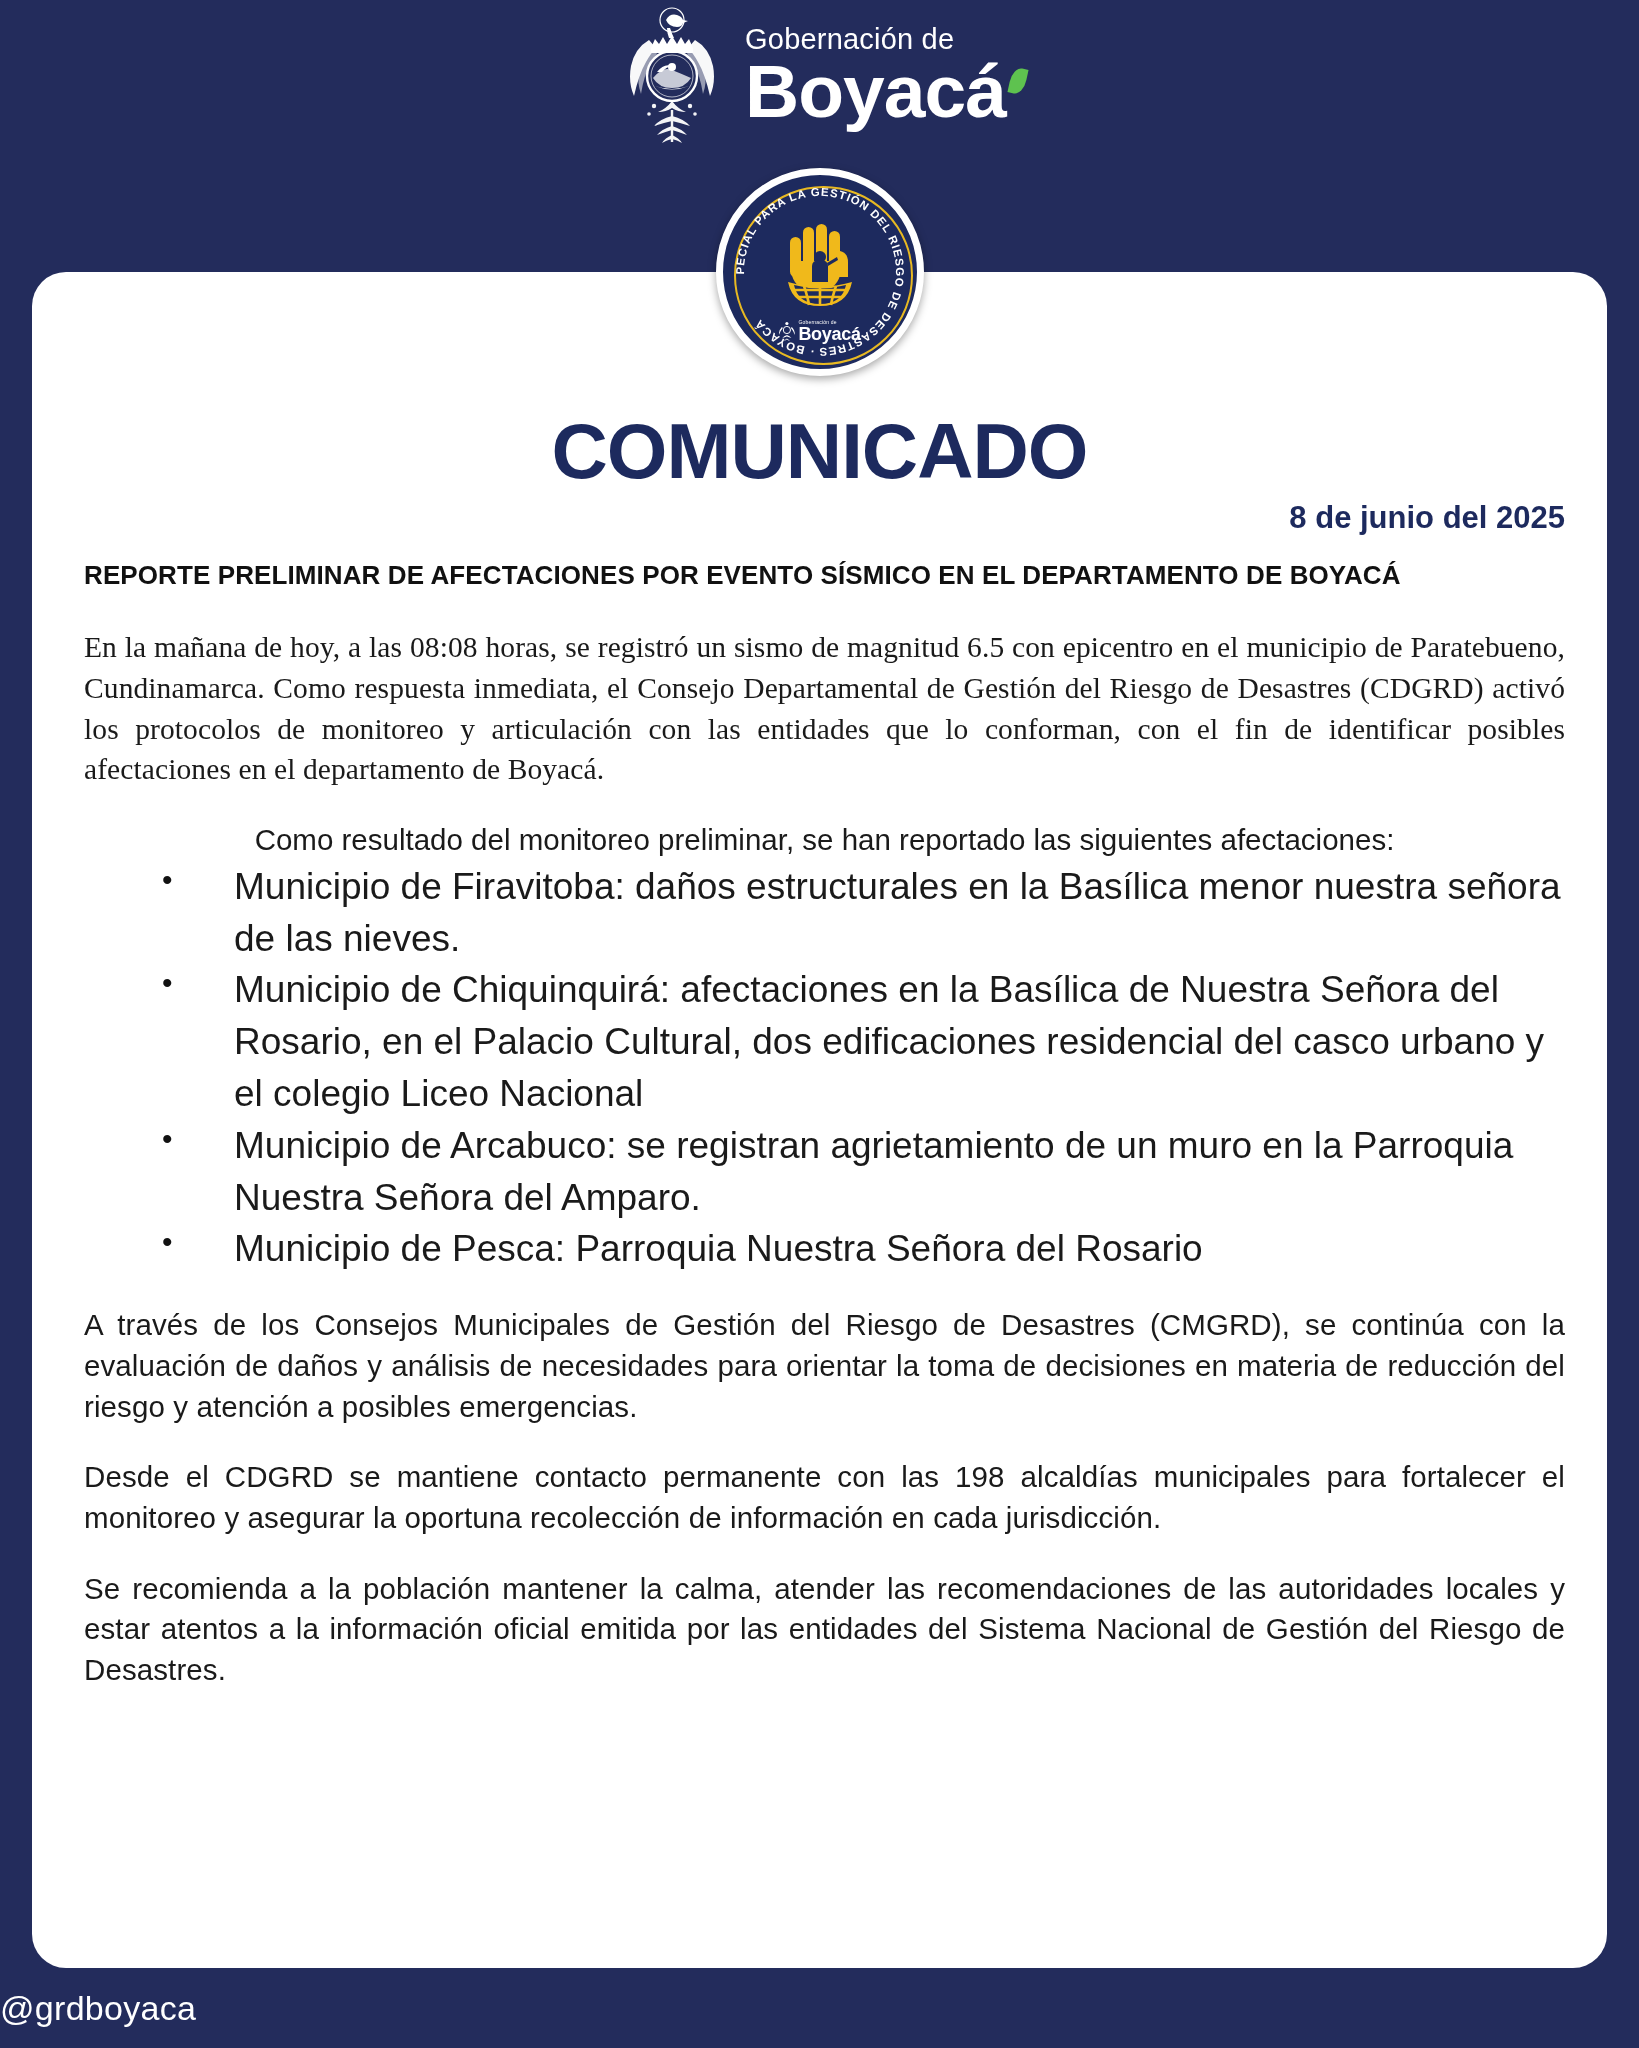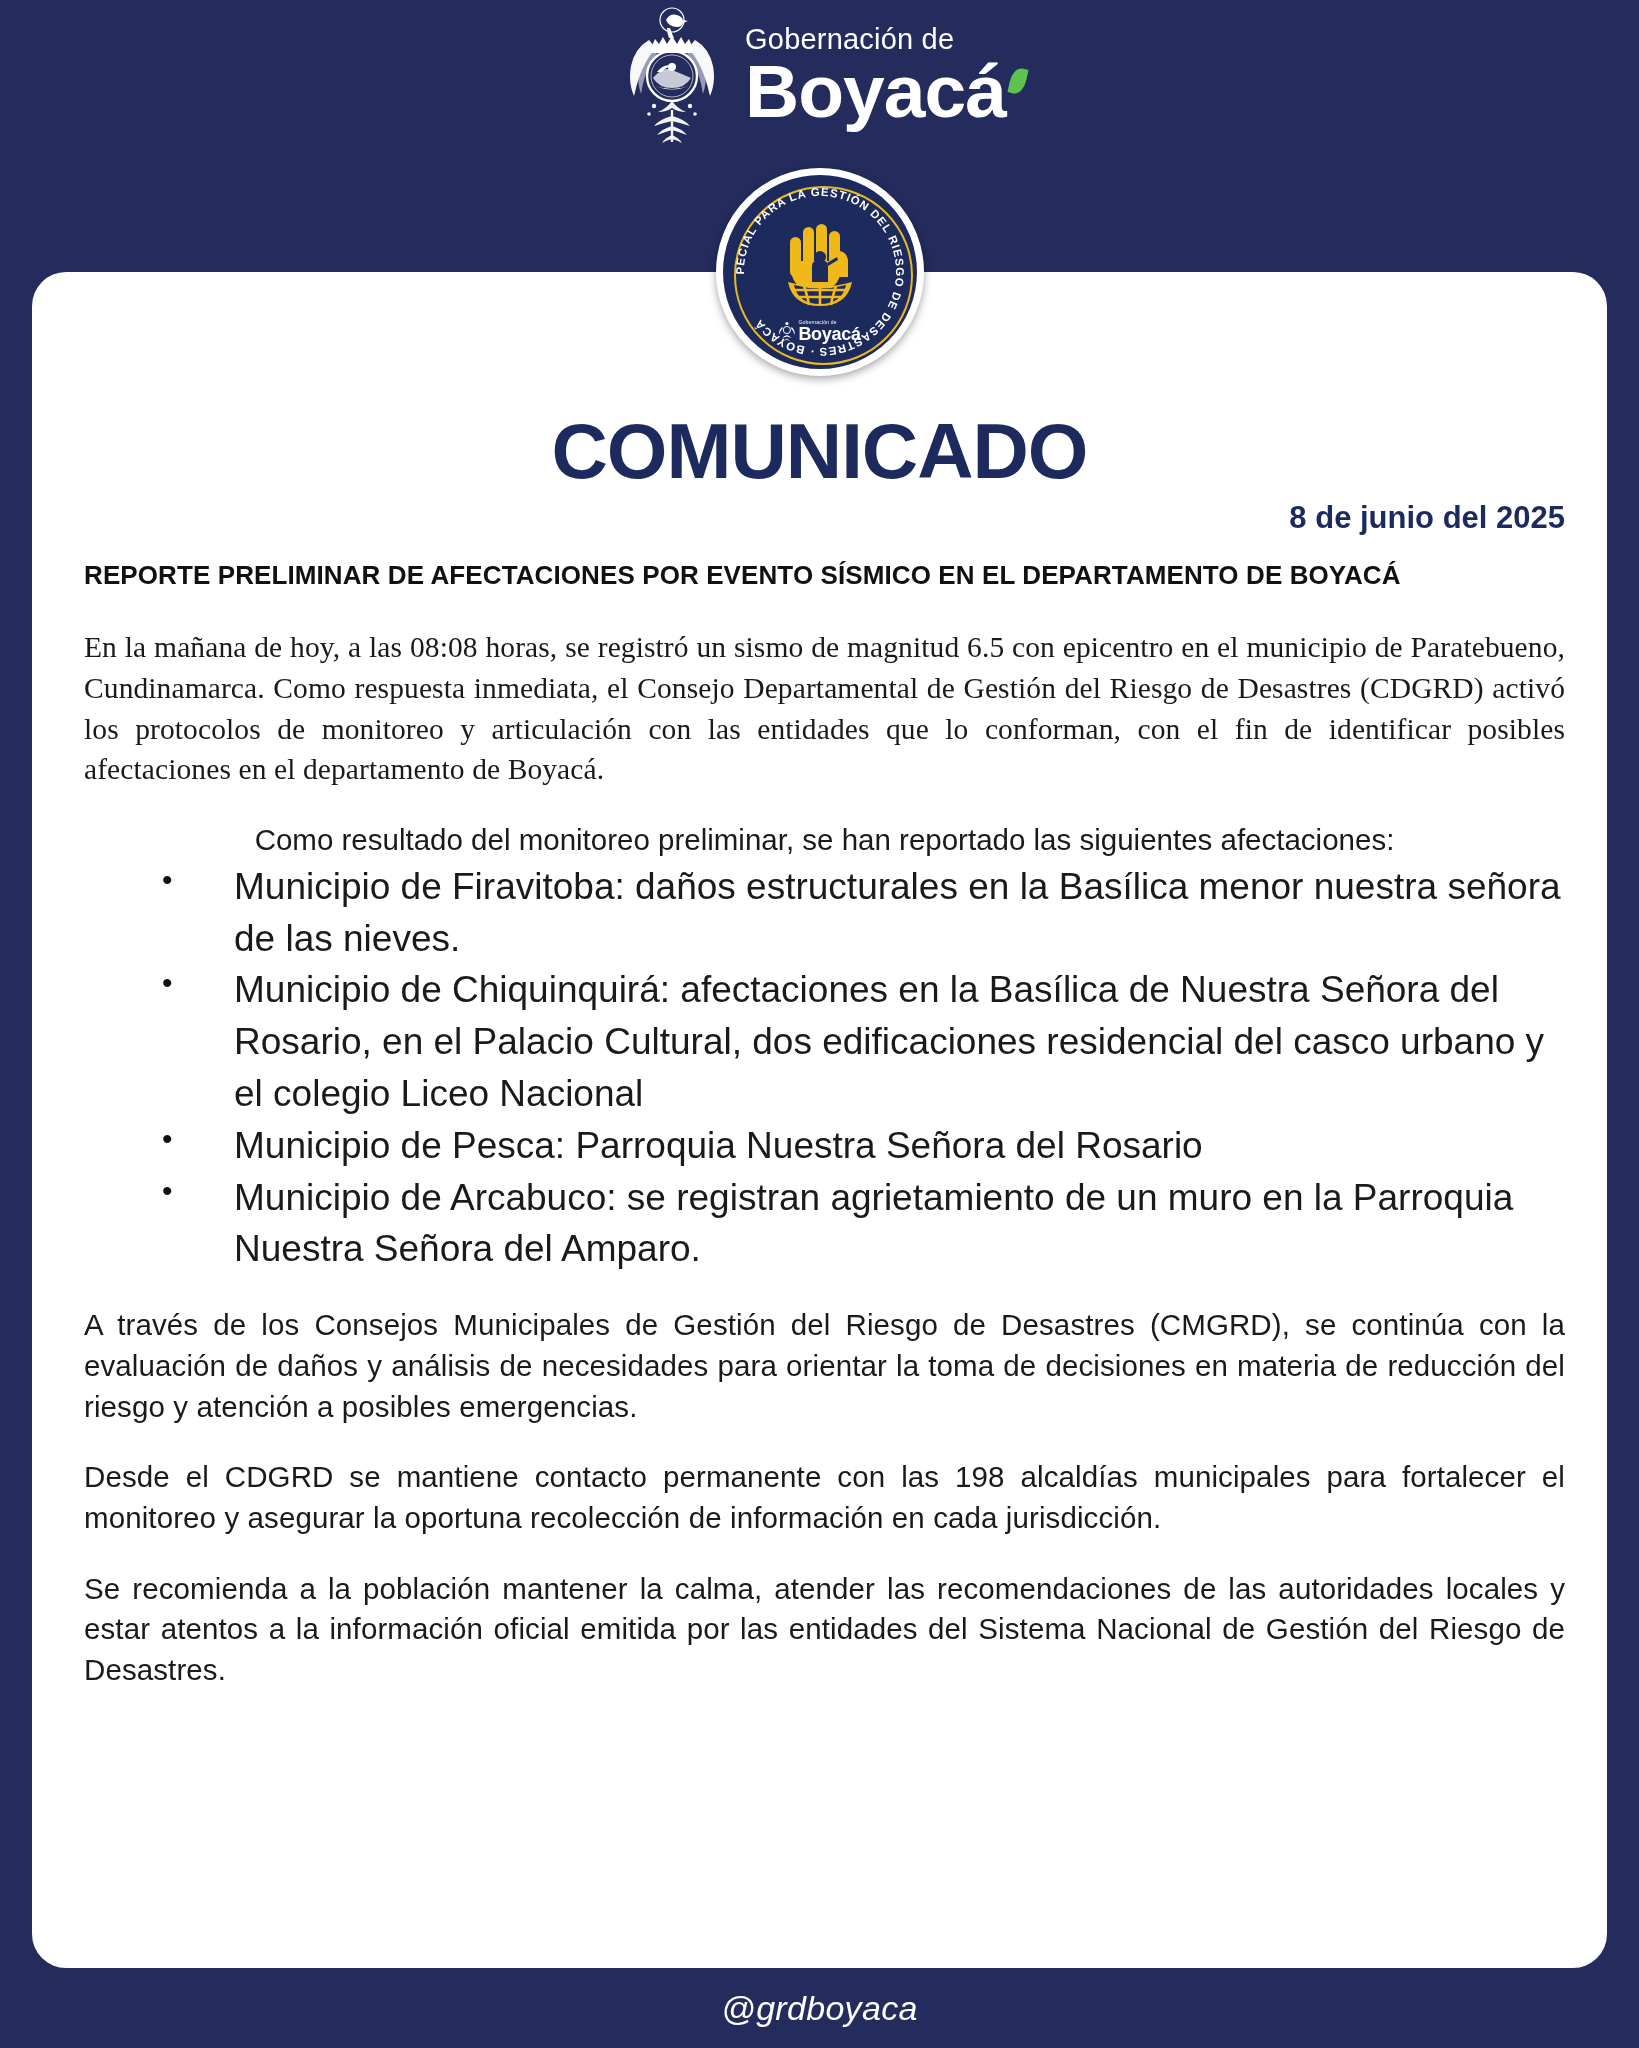--- a/index.html
+++ b/index.html
@@ -228,22 +228,21 @@
   
   .footer {
     position: absolute;
     left: 0;
     bottom: 0;
     width: 1639px;
     height: 80px;
     background: #232c5c;
     display: flex;
     align-items: center;
-    justify-content: center;
-    font-style: italic;
+    justify-content: flex-start;
   }
   .handle {
     color: #ffffff;
     font-size: 34px;
     letter-spacing: .3px;
     font-weight: 400;
   }
 </style>
 </head>
 <body>
@@ -382,22 +381,22 @@
 
   <div class="body-wrap">
 
     <p class="para first">En la mañana de hoy, a las 08:08 horas, se registró un sismo de magnitud 6.5 con epicentro en el municipio de Paratebueno, Cundinamarca. Como respuesta inmediata, el Consejo Departamental de Gestión del Riesgo de Desastres (CDGRD) activó los protocolos de monitoreo y articulación con las entidades que lo conforman, con el fin de identificar posibles afectaciones en el departamento de Boyacá.</p>
 
     <p class="lead">Como resultado del monitoreo preliminar, se han reportado las siguientes afectaciones:</p>
 
     <ul class="afectaciones">
       <li>Municipio de Firavitoba: daños estructurales en la Basílica menor nuestra señora de las nieves.</li>
       <li>Municipio de Chiquinquirá: afectaciones en la Basílica de Nuestra   Señora del Rosario, en el Palacio Cultural, dos edificaciones residencial del casco urbano y el colegio Liceo Nacional</li>
+      <li>Municipio de Arcabuco: se registran agrietamiento de un muro en la Parroquia Nuestra Señora del Amparo.</li>
       <li>Municipio de Pesca: Parroquia Nuestra Señora del Rosario</li>
-      <li>Municipio de Arcabuco: se registran agrietamiento de un muro en la Parroquia Nuestra Señora del Amparo.</li>
     </ul>
 
     <p class="para">A través de los Consejos Municipales de Gestión del Riesgo de Desastres (CMGRD), se continúa con la evaluación de daños y análisis de necesidades para orientar la toma de decisiones en materia de reducción del riesgo y atención a posibles emergencias.</p>
     <p class="para">Desde el CDGRD se mantiene contacto permanente con las 198 alcaldías municipales para fortalecer el monitoreo y asegurar la oportuna recolección de información en cada jurisdicción.</p>
     <p class="para">Se recomienda a la población mantener la calma, atender las recomendaciones de las autoridades locales y estar atentos a la información oficial emitida por las entidades del Sistema Nacional de Gestión del Riesgo de Desastres.</p>
 
   </div>
 </div>
 
 <div class="footer">

